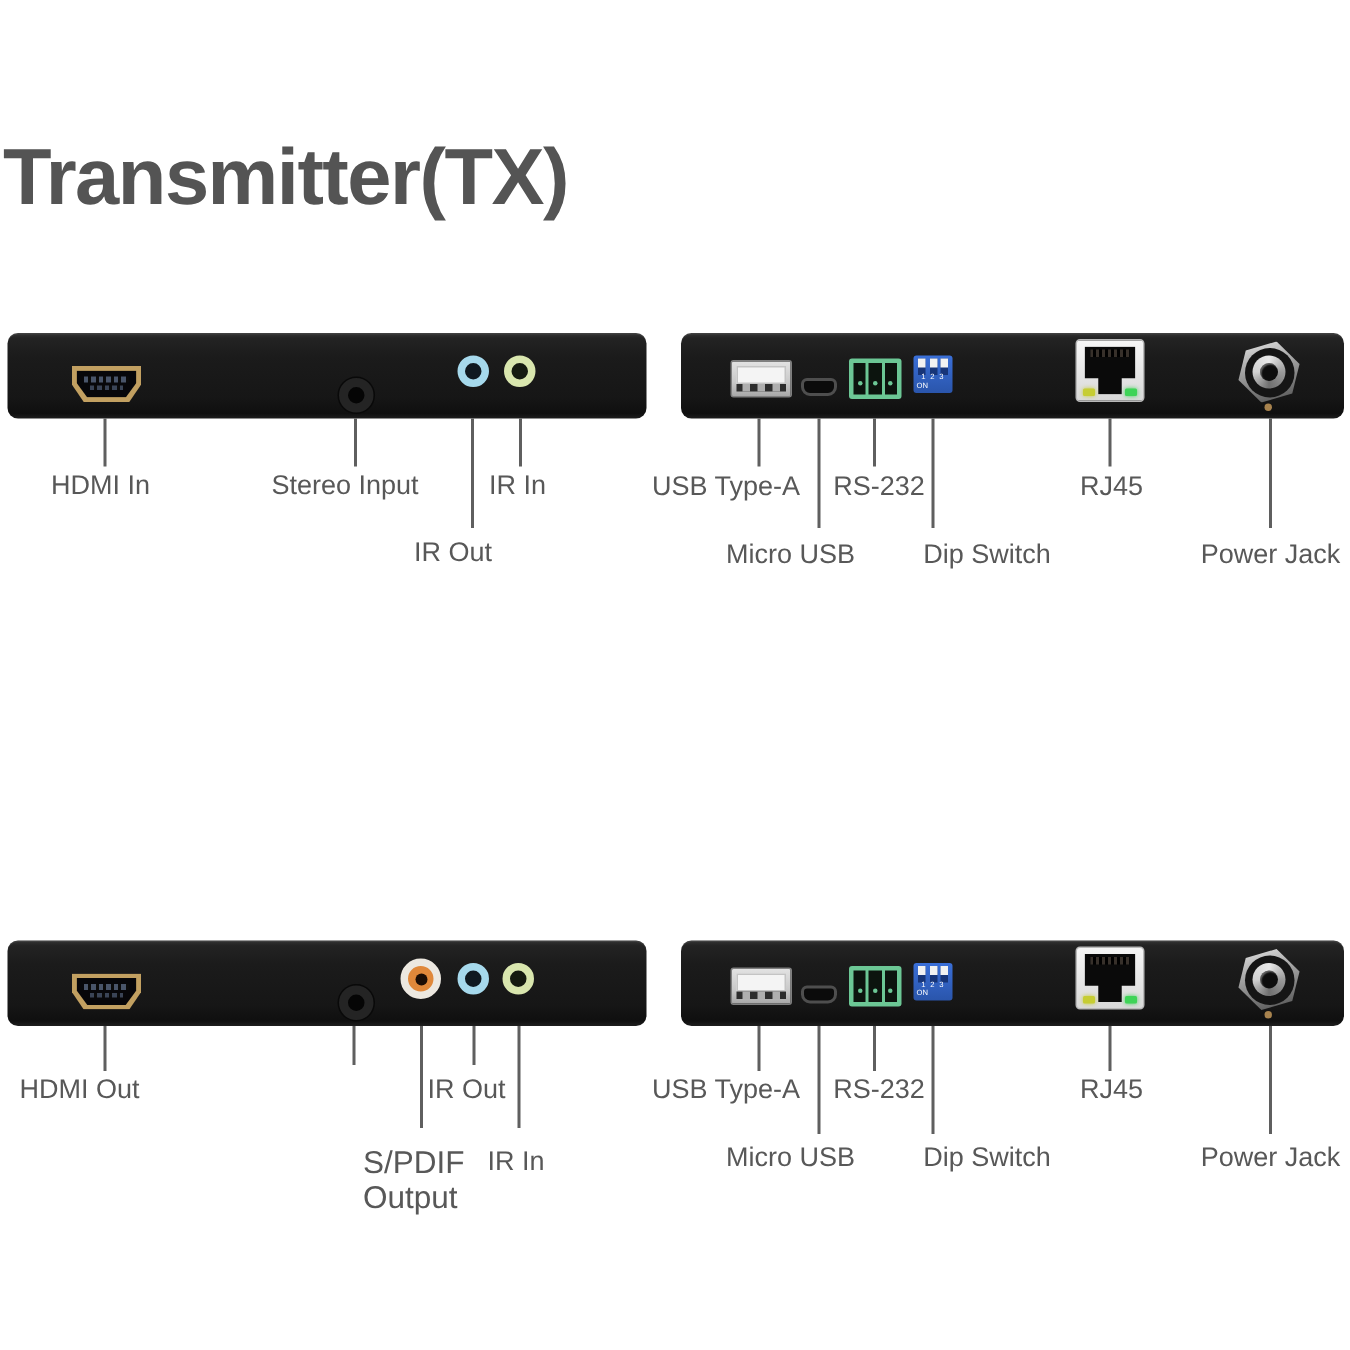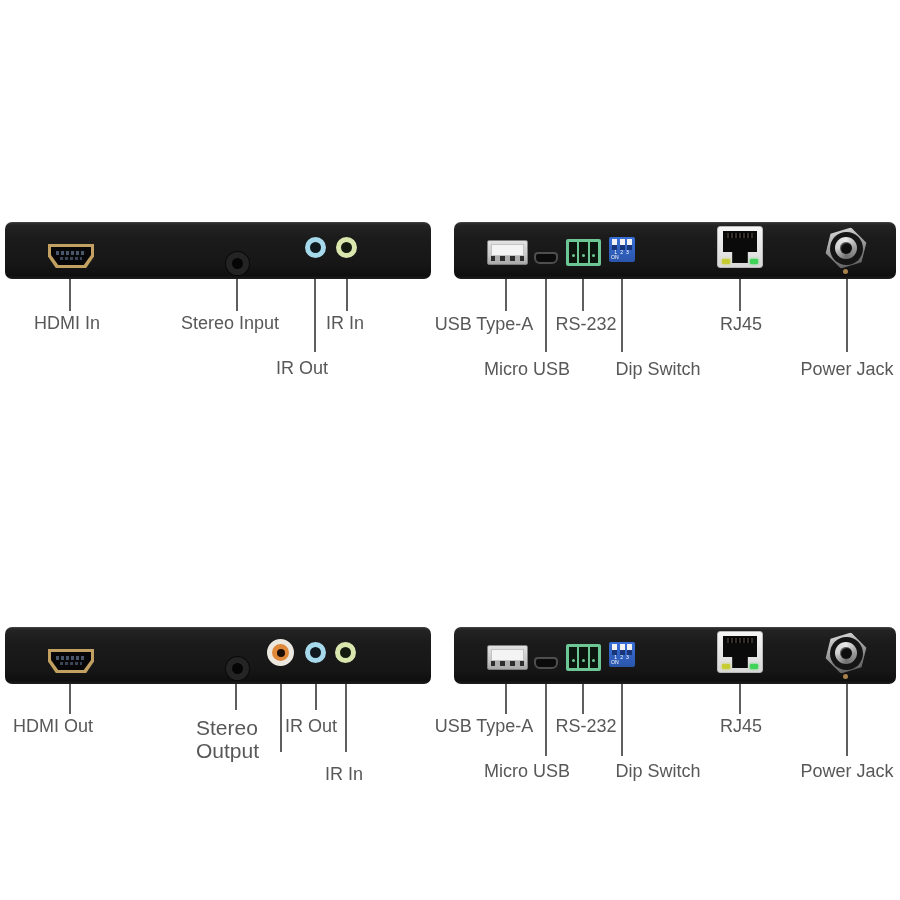--- a/index.html
+++ b/index.html
@@ -85,20 +85,21 @@
        background:conic-gradient(#e9e9e9,#9a9a9a,#6f6f6f,#d2d2d2,#e9e9e9);}
   .pj3{position:absolute;left:50%;top:50%;width:12px;height:12px;margin:-6px 0 0 -6px;border-radius:50%;
        background:#0d0d0d;box-shadow:inset 1px 1px 1px rgba(255,255,255,.35);}
   .pled{position:absolute;width:5px;height:5px;border-radius:50%;background:#a8834e;}
 </style>
 </head>
 <body>
 
 <div id="canvas">
 
+  <div class="title" style="left:2px;top:88px;">Transmitter(TX)</div>
 
   <div class="panel" style="left:5px;top:222px;width:426px;height:57px;">
     <div class="hdmi" style="left:43px;top:22px;">
       <div class="hdmi-inner">
           <i class="hdmi-pins"></i>
           <i class="hdmi-pins2"></i>
         </div>
     </div>
     <div class="jack jack-black" style="left:221px;top:30px;"></div>
     <div class="jack jack-blue" style="left:300px;top:15px;"></div>
@@ -223,22 +224,22 @@
   <i class="vline" style="left:315px;top:684px;height:26px;"></i>
   <i class="vline" style="left:345px;top:684px;height:68px;"></i>
   <i class="vline" style="left:505px;top:684px;height:30px;"></i>
   <i class="vline" style="left:545px;top:684px;height:72px;"></i>
   <i class="vline" style="left:582px;top:684px;height:30px;"></i>
   <i class="vline" style="left:621px;top:684px;height:72px;"></i>
   <i class="vline" style="left:739px;top:684px;height:30px;"></i>
   <i class="vline" style="left:846px;top:684px;height:72px;"></i>
 
   <div class="lbl" style="left:53px;top:716px;">HDMI Out</div>
-  <div class="lbl-block" style="left:196px;top:716px;width:72px;">Stereo Output</div>
   <div class="lbl" style="left:311px;top:716px;">IR Out</div>
+  <div class="lbl-block" style="left:242px;top:764px;width:80px;">S/PDIF Output</div>
   <div class="lbl" style="left:344px;top:764px;">IR In</div>
   <div class="lbl" style="left:484px;top:716px;">USB Type-A</div>
   <div class="lbl" style="left:586px;top:716px;">RS-232</div>
   <div class="lbl" style="left:741px;top:716px;">RJ45</div>
   <div class="lbl" style="left:527px;top:761px;">Micro USB</div>
   <div class="lbl" style="left:658px;top:761px;">Dip Switch</div>
   <div class="lbl" style="left:847px;top:761px;">Power Jack</div>
 
 </div>
 

